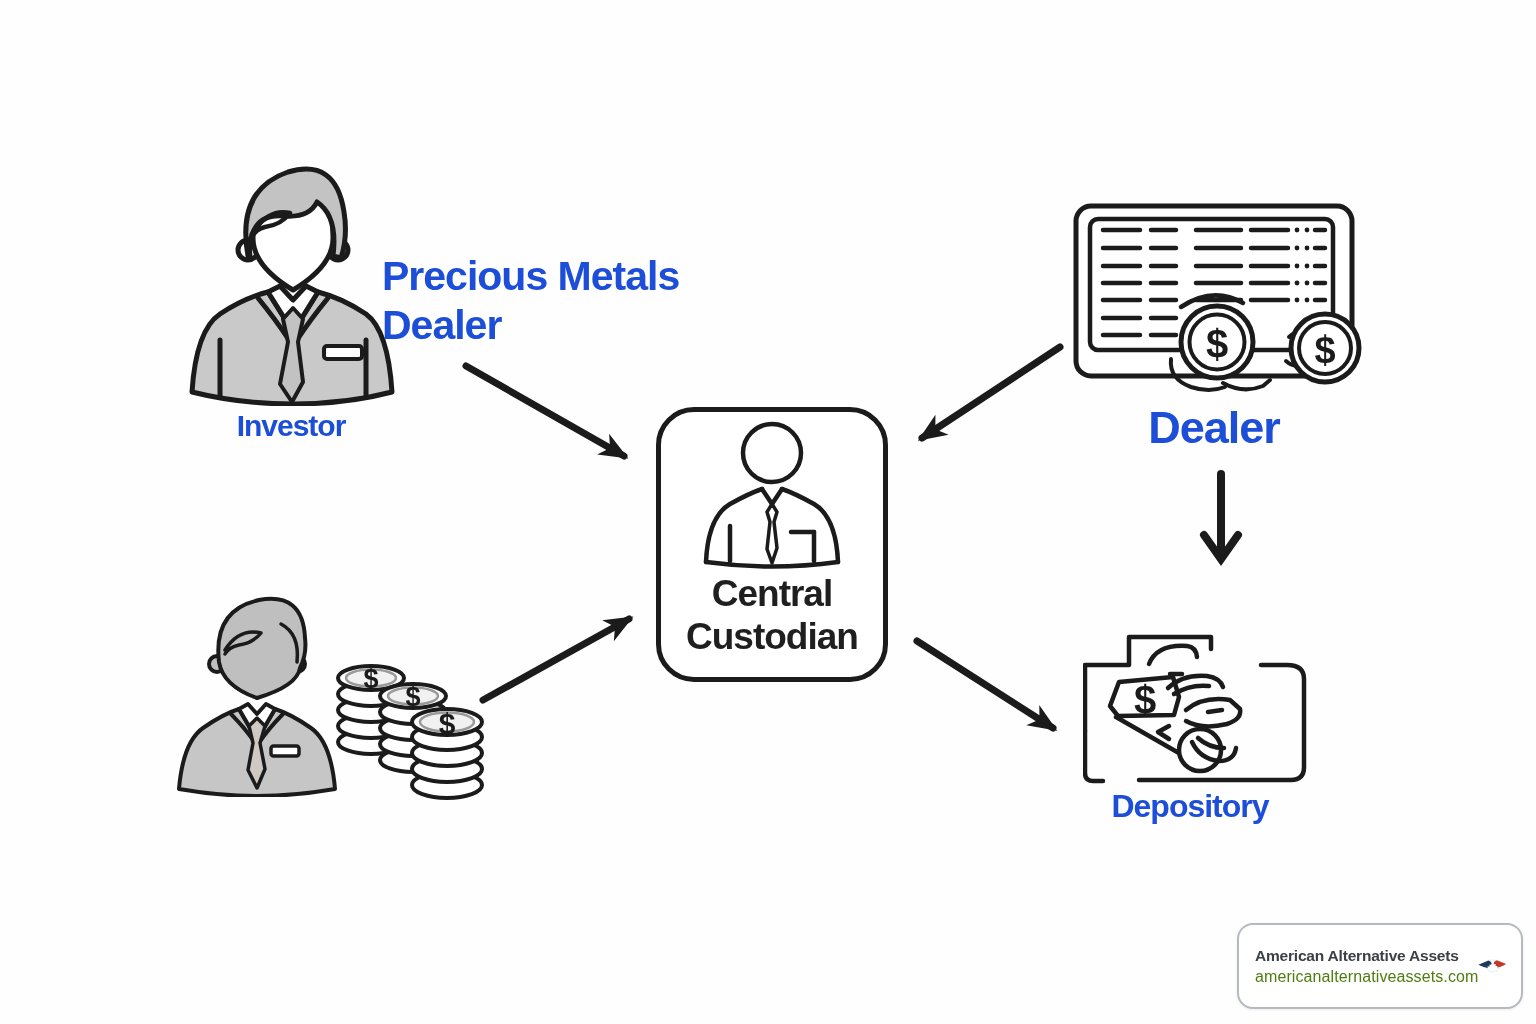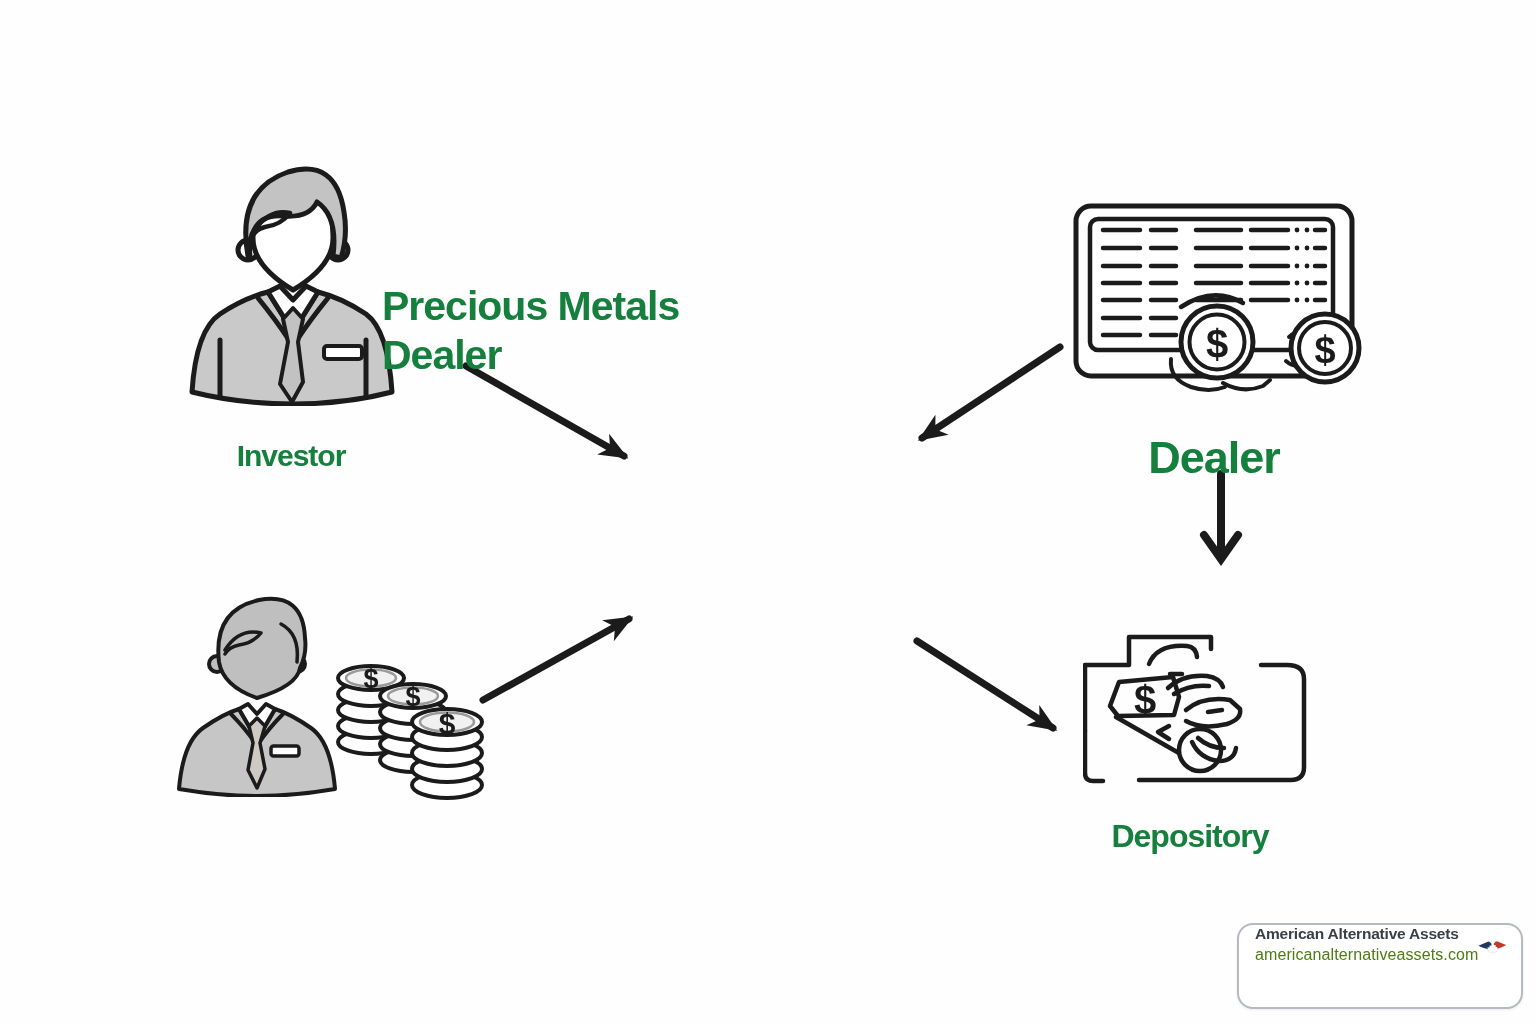--- a/index.html
+++ b/index.html
@@ -2,39 +2,39 @@
 <html><head>
 <meta charset="utf-8">
 <style>
   html,body{margin:0;padding:0;background:#e9e9e9;}
   .canvas{
     position:relative;width:1536px;height:1024px;background:#fefefe;
     overflow:hidden;font-family:"Liberation Sans",sans-serif;
   }
   .abs{position:absolute;}
   .node-label{
-    font-weight:700;color:#15803d;letter-spacing:-1px;
-    text-align:center;line-height:1.05;margin-top:30px;
+    font-weight:700;color:#1d4ed8;letter-spacing:-1px;
+    text-align:center;line-height:1.05;
   }
   .lbl-investor{left:186px;top:410px;width:210px;font-size:30px;}
   .lbl-pmd{left:382px;top:252px;width:400px;font-size:41px;line-height:49px;text-align:left;}
   .lbl-dealer{left:1104px;top:404px;width:220px;font-size:45px;}
   .lbl-depository{left:1060px;top:790px;width:260px;font-size:32px;}
   .custodian-box{
     left:656px;top:407px;width:232px;height:275px;background:#fff;
     border:5px solid #1b1b1b;border-radius:38px;box-sizing:border-box;
     display:flex;flex-direction:column;align-items:center;
   }
   .custodian-box svg{margin-top:8px;}
   .custodian-label{font-weight:700;color:#1f1f1f;font-size:37px;line-height:43px;
     letter-spacing:-1px;text-align:center;margin-top:2px;}
   .watermark{
     left:1237px;top:923px;width:286px;height:86px;background:#ffffff;
     border:2px solid #b5bac0;border-radius:16px;box-sizing:border-box;
-    display:flex;justify-content:space-between;
+    display:flex;align-items:center;justify-content:space-between;
     padding:0 14px 0 16px;box-shadow:0 1px 3px rgba(0,0,0,0.08);
   }
   .wm-text{display:flex;flex-direction:column;gap:3px;}
   .wm-title{font-size:15.5px;font-weight:700;color:#3b4046;letter-spacing:-0.2px;}
   .wm-url{font-size:16px;color:#4d7c0f;letter-spacing:0.1px;}
   svg{display:block;}
 </style>
 </head>
 <body>
 
@@ -75,20 +75,39 @@
       <path fill="none" stroke-width="4.5" d="M 66,74 Q 82,48 104,53 Q 95,65 79,67 Q 70,69 66,77"></path>
     </g>
   </svg>
   <div class="abs node-label lbl-investor">Investor</div>
 
   <div class="abs node-label lbl-pmd">
     <div>Precious Metals</div>
     <div>Dealer</div>
   </div>
 
+  <div class="abs custodian-box">
+    <svg width="146" height="150" viewBox="0 0 146 150">
+      <g stroke="#1b1b1b" stroke-width="4.5" fill="none" stroke-linecap="round" stroke-linejoin="round">
+        <circle cx="73" cy="33" r="29"></circle>
+        <path d="M 7,142 Q 9,97 31,84 Q 51,73 63,69"></path>
+        <path d="M 83,69 Q 95,73 115,84 Q 137,97 139,142"></path>
+        <path d="M 7,142 Q 73,151 139,142"></path>
+        <path d="M 63,69 L 73,84 L 83,69"></path>
+        <path stroke-width="3.5" fill="#fff" d="M 73,84 L 68,92 L 71,102 L 68,129 L 73,143 L 78,128 L 75,102 L 78,92 Z"></path>
+        <path d="M 31,106 L 31,141"></path>
+        <path d="M 92,112 L 115,112"></path>
+        <path d="M 115,112 L 115,141"></path>
+      </g>
+    </svg>
+    <div class="custodian-label">
+      <div>Central</div>
+      <div>Custodian</div>
+    </div>
+  </div>
 
   <svg class="abs" style="left:1073px;top:203px;" width="290" height="202" viewBox="0 0 290 202">
     <g stroke="#1b1b1b" fill="none" stroke-linecap="round" stroke-linejoin="round">
       <rect x="3" y="3" width="276" height="170" rx="15" stroke-width="5" fill="#fff"></rect>
       <rect x="17" y="16" width="243" height="131" rx="8" stroke-width="4.5"></rect>
       <g stroke-width="4.5">
         <path d="M 30,27 L 67,27 M 78,27 L 103,27 M 123,27 L 168,27 M 178,27 L 215,27 M 242,27 L 252,27"></path>
         <circle cx="224" cy="27" r="2.4" fill="#1b1b1b" stroke="none"></circle>
           <circle cx="234" cy="27" r="2.4" fill="#1b1b1b" stroke="none"></circle>
         <path d="M 30,45 L 67,45 M 78,45 L 103,45 M 123,45 L 168,45 M 178,45 L 215,45 M 242,45 L 252,45"></path>

